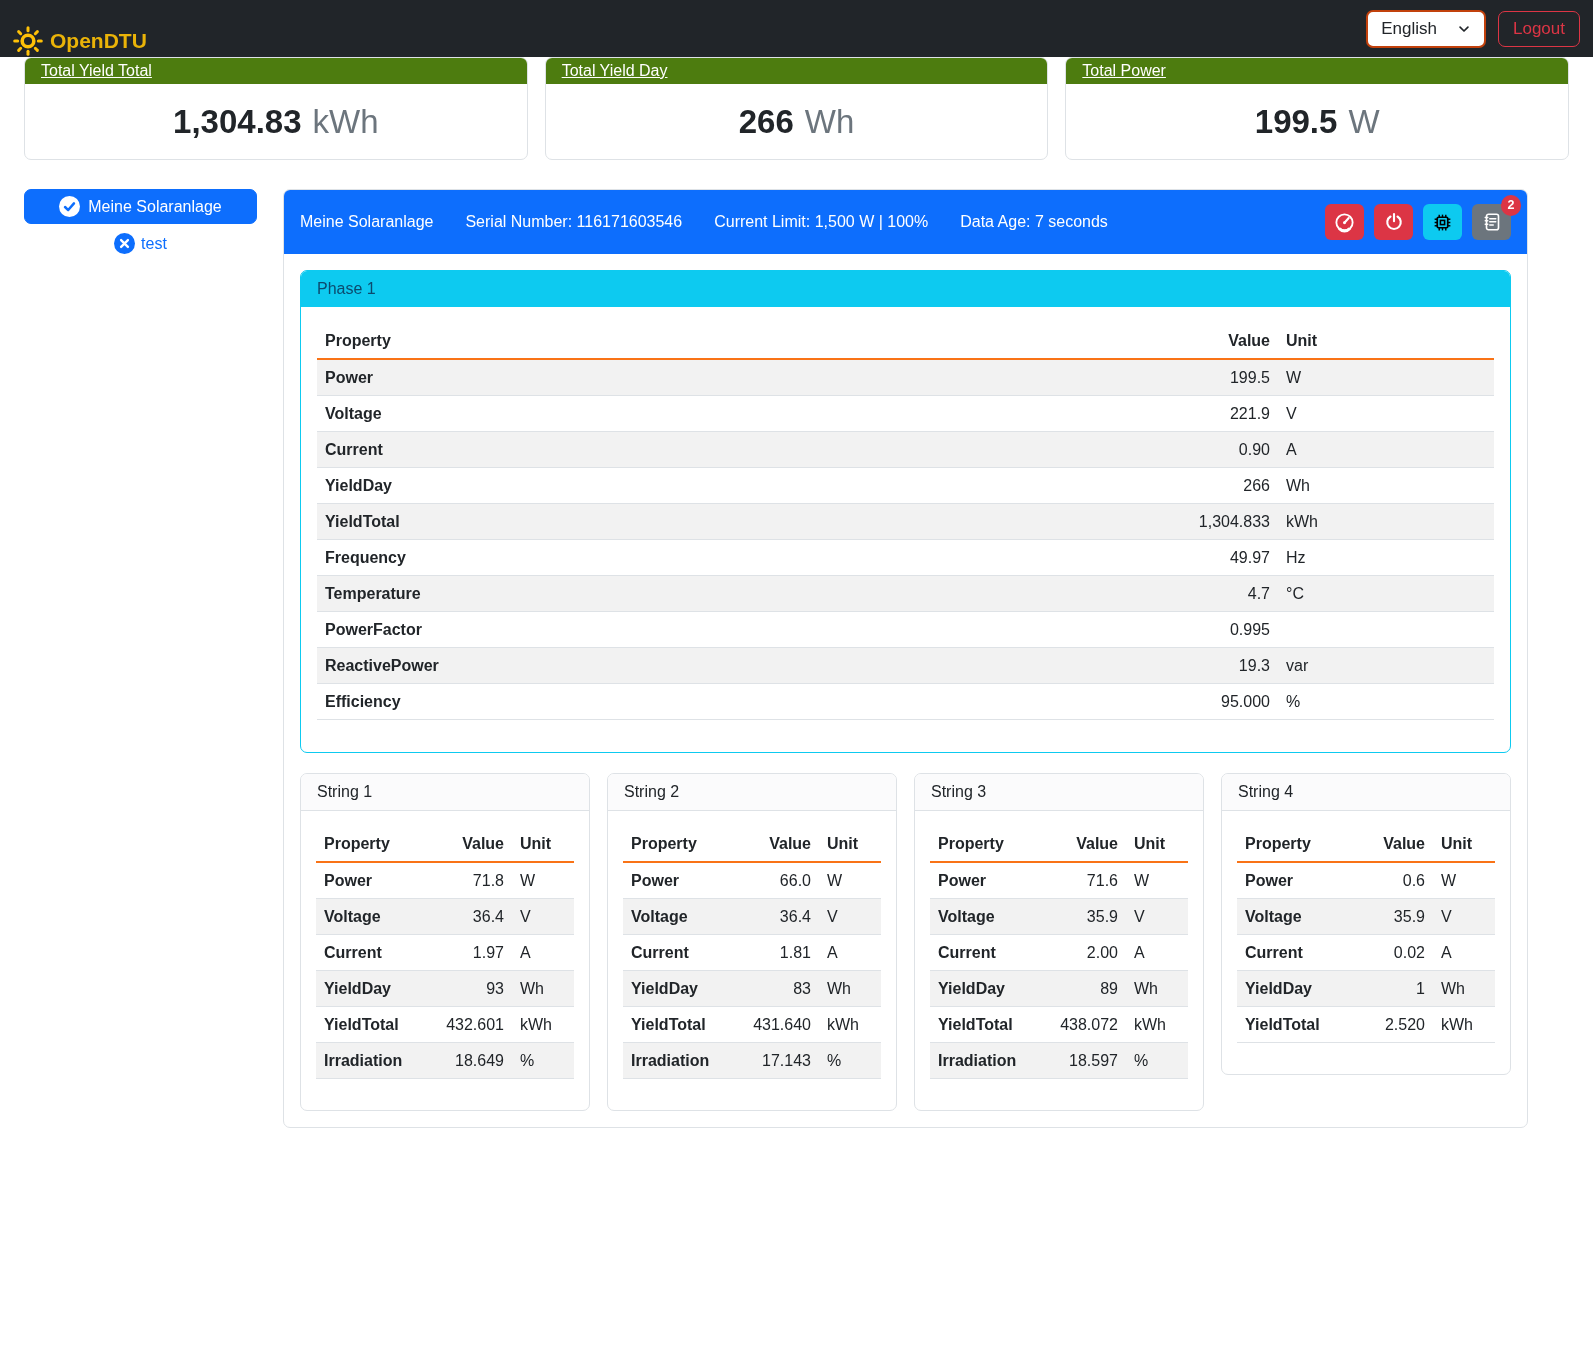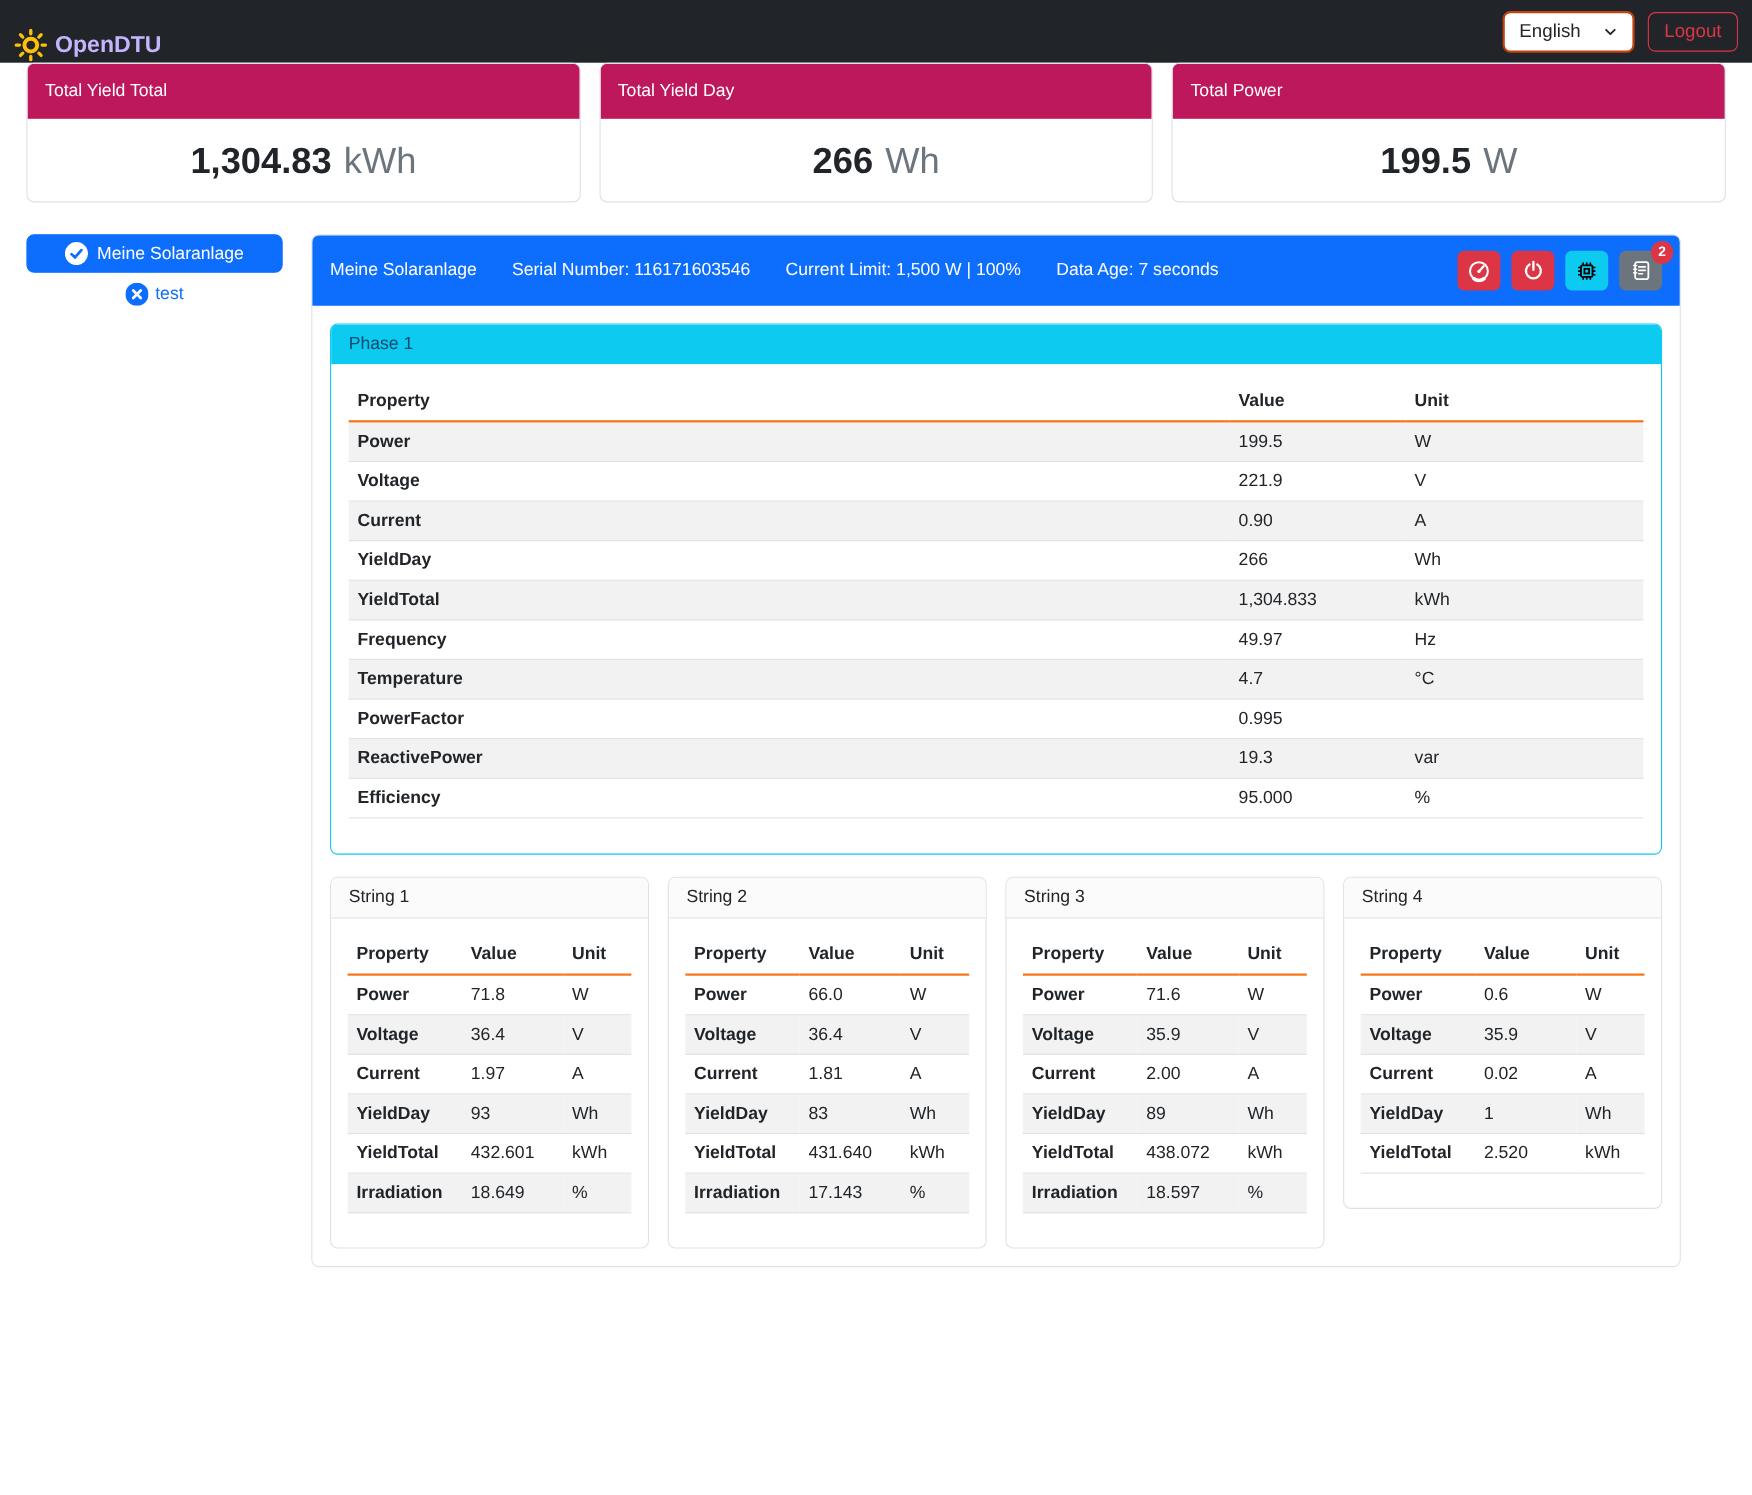--- a/index.html
+++ b/index.html
@@ -11,21 +11,21 @@
     font-size:16px;
   }
 
   
   .navbar {
     background:#212529; height:57px;
     display:flex; align-items:center; justify-content:space-between;
     padding:0 13px;
   }
   .nav-left { display:flex; align-items:center; }
-  .brand { display:flex; align-items:center; gap:7px; color:#c4b5fd; font-size:21px; font-weight:600; cursor:pointer;margin-top:24px; }
+  .brand { display:flex; align-items:center; gap:7px; color:#eab308; font-size:21px; font-weight:600; cursor:pointer;margin-top:24px; }
   .nav-items { display:flex; list-style:none; margin:0 0 0 12px; padding:0; }
   .nav-item {
     display:flex; align-items:center; gap:6px;
     padding:8px 8px; margin-right:15px;
     font-size:17px; color:#9ba1a6; cursor:pointer; white-space:nowrap;
   }
   .nav-item.active { color:#fff; }
   .caret { width:0; height:0; border-left:5px solid transparent; border-right:5px solid transparent; border-top:5px solid currentColor; margin-top:3px; }
   .nav-right { display:flex; align-items:center; gap:12px; }
   .lang-select {
@@ -40,21 +40,21 @@
     text-align:center;
   }
 
   
   .content { padding:0 24px; }
   .page-title { font-size:41px; font-weight:700; margin:15px 0 17px; letter-spacing:-0.5px; }
 
   
   .summary-row { display:grid; grid-template-columns:repeat(3,1fr); gap:17px; margin-bottom:29px; }
   .scard { border:1px solid #dee2e6; border-radius:7px; background:#fff; overflow:hidden; }
-  .scard-header { background:#be185d; color:#fff; padding:16px 16px; font-size:16px; }
+  .scard-header { background:#4d7c0f; color:#fff; padding:4px 16px; font-size:16px;text-decoration:underline; }
   .scard-body { height:75px; display:flex; align-items:center; justify-content:center; font-size:33px; }
   .scard-body .big-val { color:#212529; font-weight:600; }
   .scard-body .big-unit { color:#6c757d; margin-left:11px; font-weight:400; }
 
   
   .main-row { display:grid; grid-template-columns:233px 1245px; gap:26px; align-items:start; }
 
   .inv-select-btn {
     width:100%; background:#0d6efd; border:1px solid #0d6efd; color:#fff;
     border-radius:7px; padding:6px 10px; font-size:16px; cursor:pointer;
@@ -94,21 +94,21 @@
   .phase-panel { border:1px solid #0dcaf0; border-radius:7px; margin-bottom:20px; overflow:hidden; }
   .phase-header { background:#0dcaf0; color:#0c4a6e; padding:9px 16px; font-size:16px; }
   .phase-body { padding:16px; }
 
   
   table.tbl { width:100%; border-collapse:collapse; font-size:16px; margin-bottom:16px; }
   .tbl th, .tbl td { padding:8.5px 8px; text-align:left; vertical-align:middle; }
   .tbl thead th { border-bottom:2px solid #f97316; font-weight:700; }
   .tbl tbody td { border-bottom:1px solid #dee2e6; }
   .tbl .prop { font-weight:700; }
-  .tbl .val { text-align:left; }
+  .tbl .val { text-align:right; }
   .phase-tbl tbody tr:nth-child(odd) { background:#f2f2f2; }
   .string-tbl tbody tr:nth-child(even) { background:#f2f2f2; }
   .phase-tbl col.c-val { width:160px; }
   .phase-tbl col.c-unit { width:216px; }
   .string-tbl col.c-val { width:92px; }
   .string-tbl col.c-unit { width:62px; }
 
   
   .strings-row { display:grid; grid-template-columns:repeat(4,1fr); gap:17px; align-items:start; }
   .string-card { border:1px solid #dee2e6; border-radius:7px; background:#fff; overflow:hidden; }

